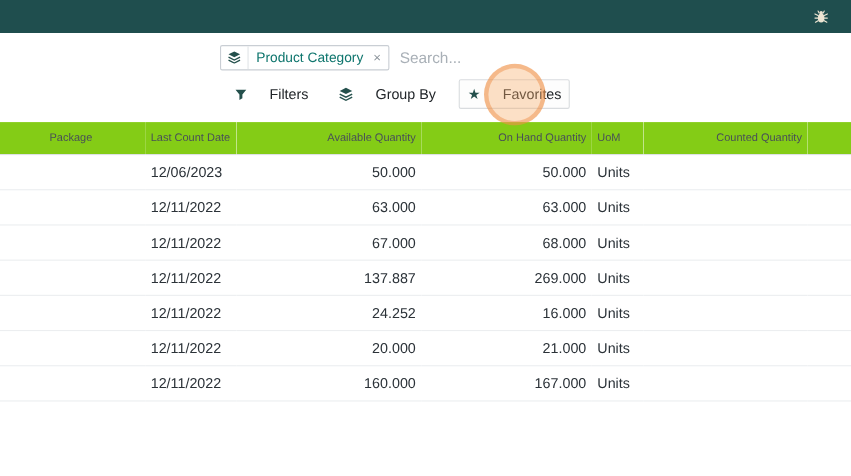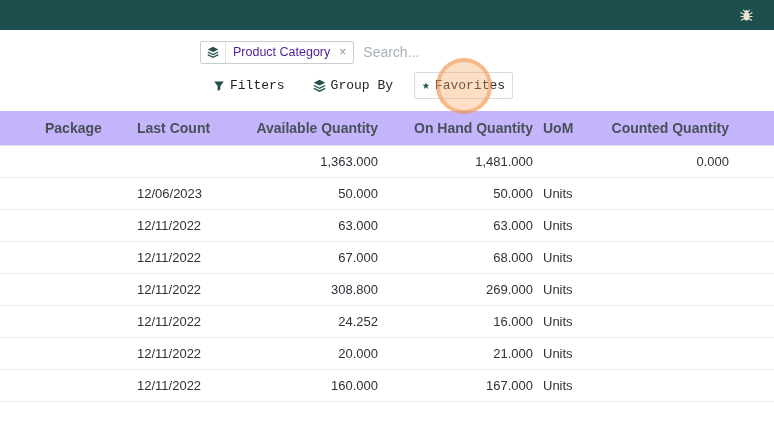--- a/index.html
+++ b/index.html
@@ -56,21 +56,21 @@
     display: inline-flex;
     align-items: center;
     padding: 0 6px;
     border-right: 1px solid #e2e5e8;
   }
   .facet-label {
     display: inline-flex;
     align-items: center;
     padding: 0 7px;
     font-size: 12.5px;
-    color: #4c1d95;
+    color: #0f766e;
     white-space: nowrap;
   }
   .facet-remove {
     display: inline-flex;
     align-items: center;
     padding: 0 7px 0 2px;
     color: #8a9299;
     font-size: 12px;
     cursor: pointer;
   }
@@ -92,24 +92,24 @@
     width: 374px;
     margin: 7px auto 0 auto;
     display: flex;
     align-items: center;
     gap: 14px;
     padding: 0 0 12px 6px;
   }
   .ctl-btn {
     display: inline-flex;
     align-items: center;
-    gap: 5px;
+    gap: 20px;
     background: transparent;
     border: none;
-    font-family: Liberation Mono, monospace;
+    font-family: Liberation Sans, sans-serif;
     font-size: 13px;
     color: #212529;
     padding: 5px 7px;
     cursor: pointer;
     white-space: nowrap;
   }
   .ctl-btn.boxed {
     border: 1px solid #d9dcdf;
     background: #fdfdfd;
     border-radius: 2px;
@@ -133,23 +133,23 @@
   }
 
   
   table.list {
     width: 774px;
     border-collapse: collapse;
     table-layout: fixed;
     font-size: 13px;
   }
   table.list thead th {
-    background: #c4b5fd;
-    font-weight: bold;
-    font-size: 14px;
+    background: #84cc16;
+    font-weight: normal;
+    font-size: 10px;
     color: #495057;
     padding: 9px 5px;
     white-space: nowrap;
     overflow: hidden;
     border-bottom: 1px solid #dde1e4;
     text-align: left;
     cursor: pointer;
   }
   table.list thead th.num { text-align: right; }
   table.list tbody td {
@@ -251,30 +251,20 @@
         <th class="num">On Hand Quantity</th>
         <th>UoM</th>
         <th class="num">Counted Quantity</th>
         <th></th>
       </tr>
     </thead>
     <tbody>
         <tr>
           <td></td>
           <td></td>
-          <td></td>
-          <td class="num">1,363.000</td>
-          <td class="num">1,481.000</td>
-          <td></td>
-          <td class="num">0.000</td>
-          <td></td>
-        </tr>
-        <tr>
-          <td></td>
-          <td></td>
           <td>12/06/2023</td>
           <td class="num">50.000</td>
           <td class="num">50.000</td>
           <td>Units</td>
           <td class="num"></td>
           <td></td>
         </tr>
         <tr>
           <td></td>
           <td></td>
@@ -292,21 +282,21 @@
           <td class="num">67.000</td>
           <td class="num">68.000</td>
           <td>Units</td>
           <td class="num"></td>
           <td></td>
         </tr>
         <tr>
           <td></td>
           <td></td>
           <td>12/11/2022</td>
-          <td class="num">308.800</td>
+          <td class="num">137.887</td>
           <td class="num">269.000</td>
           <td>Units</td>
           <td class="num"></td>
           <td></td>
         </tr>
         <tr>
           <td></td>
           <td></td>
           <td>12/11/2022</td>
           <td class="num">24.252</td>

